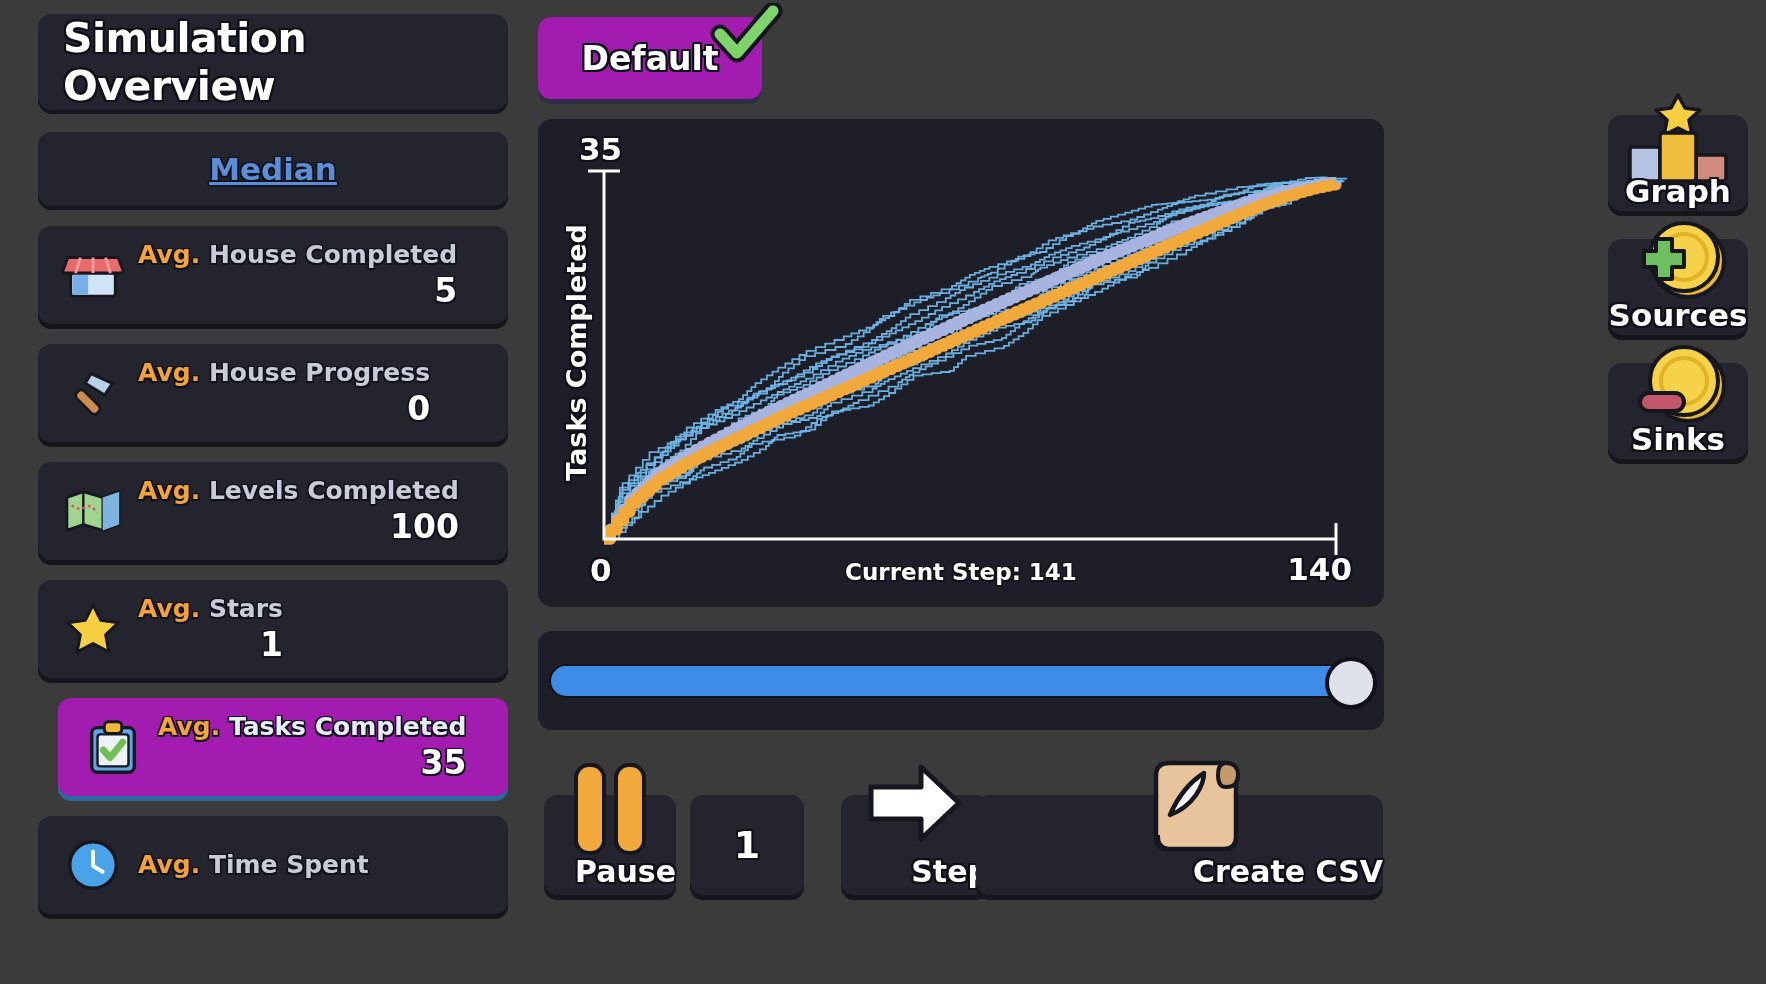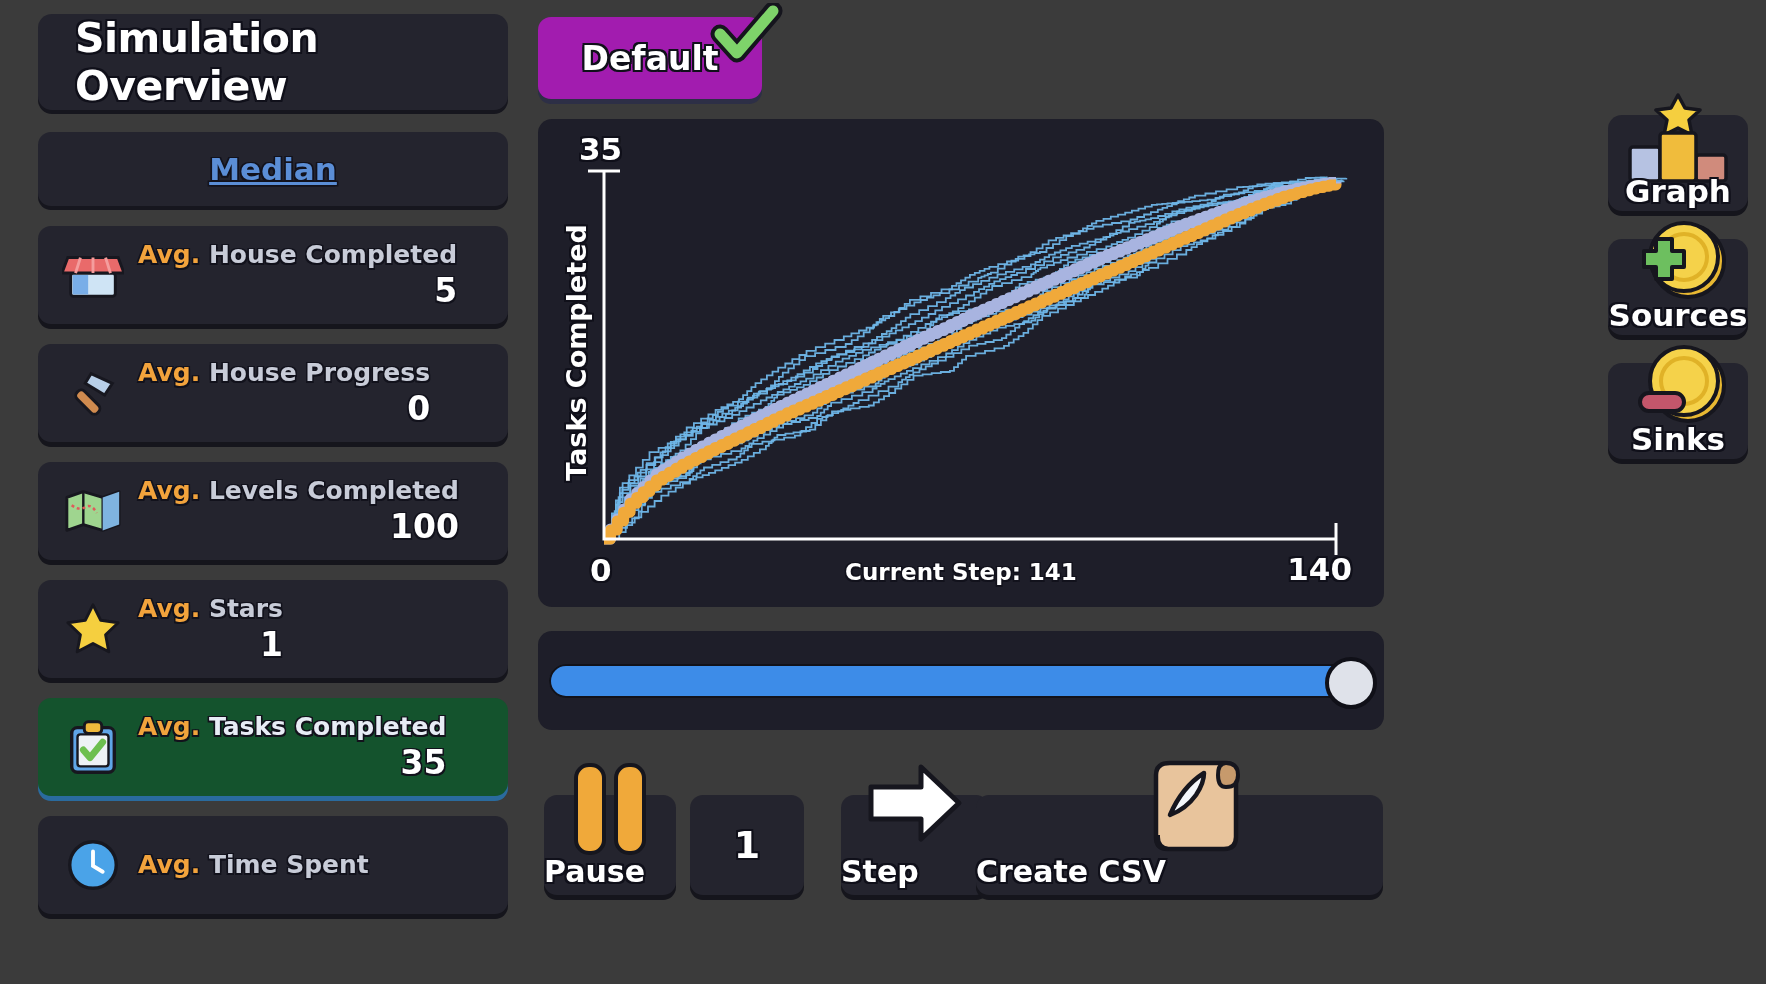--- a/index.html
+++ b/index.html
@@ -28,41 +28,41 @@
 
   
   #left-col { position: absolute; left: 38px; top: 14px; width: 470px; }
 
   #title-card {
     height: 96px; background: #24242e; border-radius: 14px;
     display: flex; align-items: center; padding-left: 25px;
     box-shadow: 0 4px 0 #16161e;
   }
   #title-text {
-    font-size: 41px; font-weight: bold; color: #ffffff; letter-spacing: -0.5px; margin-left: 12px;
+    font-size: 41px; font-weight: bold; color: #ffffff; letter-spacing: -0.5px;
   }
 
   #mode-row { display: flex; gap: 20px; margin-top: 22px; }
   .mode-btn {
     flex: 1; height: 74px; background: #24242e; border-radius: 13px;
     display: flex; align-items: center; justify-content: center;
     font-size: 31px; font-weight: bold; cursor: pointer;
     box-shadow: 0 4px 0 #16161e; border: none;
     font-family: inherit;
   }
   .mode-avg  { color: #f2a33c; }
   .mode-med  { color: #5b8ed6; text-decoration: underline; }
 
   .stat-card {
     margin-top: 20px; height: 98px; background: #24242e; border-radius: 13px;
     display: flex; align-items: center; padding-left: 16px;
     box-shadow: 0 5px 0 #15151c; cursor: pointer; position: relative;
   }
   .stat-card.selected {
-    background: #14532d; box-shadow: 0 5px 0 #2a6b9e;
+    background: #a21caf; box-shadow: 0 5px 0 #2a6b9e; margin-left: 20px;
   }
   .stat-icon {
     width: 78px; height: 78px; flex: 0 0 78px;
     display: flex; align-items: center; justify-content: center;
   }
   .stat-icon svg { display: block; }
   .stat-txt { margin-left: 6px; text-align: right; }
   .stat-label {
     font-size: 25px; font-weight: bold; color: #c8ccd8; white-space: nowrap;
   }
@@ -128,21 +128,21 @@
   }
 
   
   #controls { position: absolute; left: 538px; top: 778px; }
   .ctrl-btn {
     position: absolute; background: #24242e; border-radius: 13px;
     box-shadow: 0 5px 0 #15151c; cursor: pointer; border: none;
     font-family: inherit;
   }
   .ctrl-label {
-    position: absolute; left: 0; right: 0; bottom: 6px; text-align: left;
+    position: absolute; left: 0; right: 0; bottom: 6px; text-align: right;
     font-size: 30px; font-weight: bold; color: #fff;
   }
   #pause-btn { left: 6px; top: 17px; width: 132px; height: 100px; }
   #pause-icon { position: absolute; left: 50%; top: -34px; transform: translateX(-50%); }
   #speed-btn  { left: 152px; top: 17px; width: 114px; height: 100px; }
   #speed-value {
     position: absolute; left: 0; right: 0; top: 50%; transform: translateY(-50%);
     text-align: center; font-size: 38px; font-weight: bold; color: #fff;
   }
   #step-btn   { left: 303px; top: 17px; width: 148px; height: 100px; }

